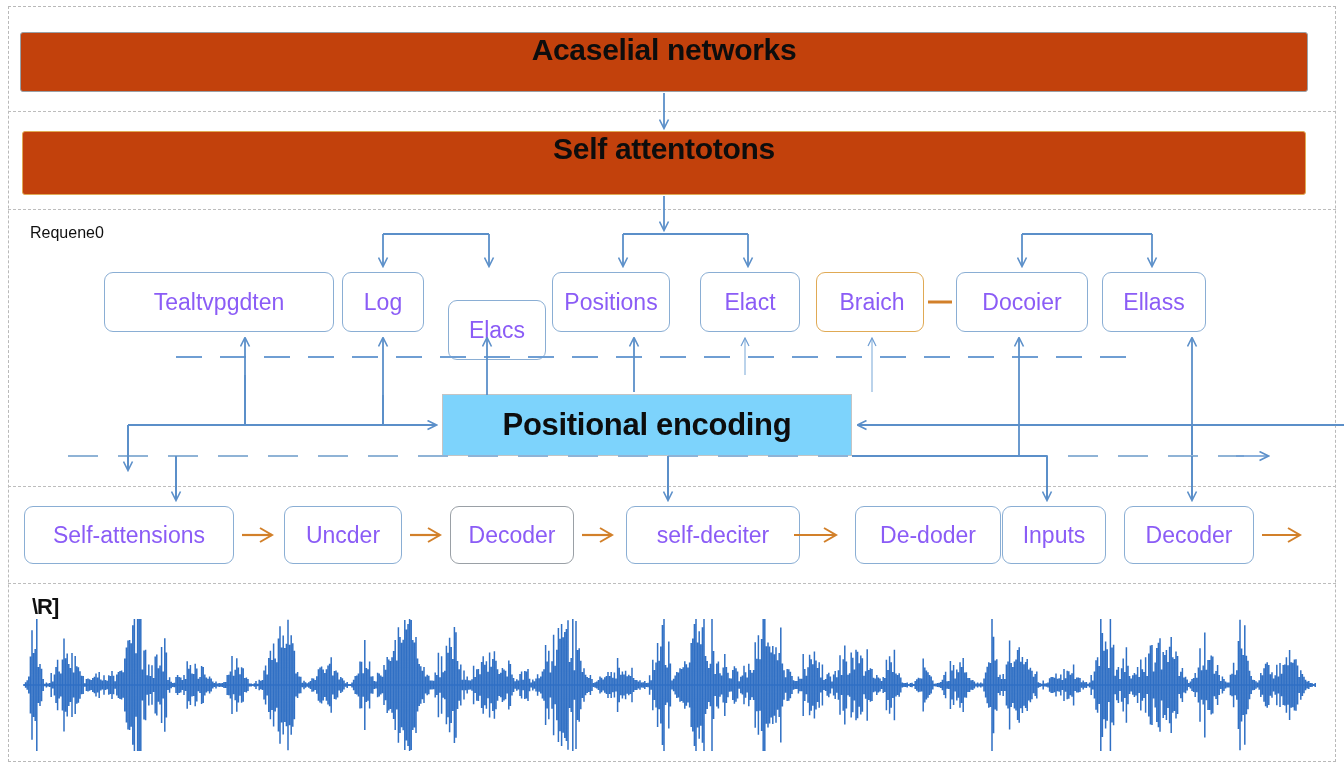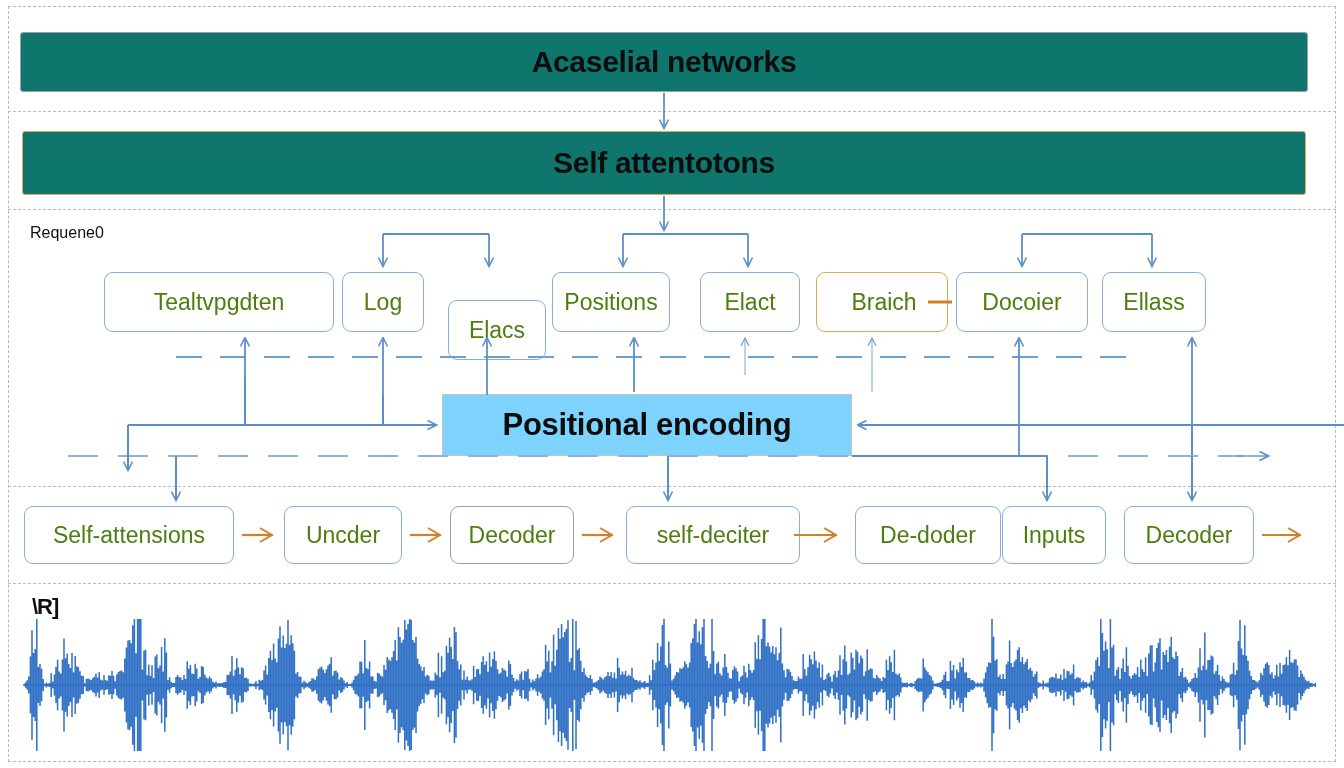--- a/index.html
+++ b/index.html
@@ -30,23 +30,23 @@
     left: 8px;
     width: 1328px;
     height: 0;
     border-top: 1.5px dashed #bdbdbd;
   }
 
   
   .band-box {
     position: absolute;
     display: flex;
-    align-items: center;
+    align-items: flex-start;
     justify-content: center;
-    background: #0f766e;
+    background: #c2410c;
     border-radius: 3px;
   }
   .band-title {
     font-weight: bold;
     font-size: 30px;
     color: #0d0d0d;
     letter-spacing: -0.3px;
     white-space: nowrap;
   }
 
@@ -64,21 +64,21 @@
   
   .node {
     position: absolute;
     display: flex;
     align-items: center;
     justify-content: center;
     background: #ffffff;
     border: 1.4px solid #8aaed4;
     border-radius: 9px;
     font-size: 23px;
-    color: #4d7c0f;
+    color: #8b5cf6;
     white-space: nowrap;
     padding: 0 8px;
   }
   .node.orange { border-color: #e0aa55; }
   .node.grey   { border-color: #9aa0a6; }
 
   
   .row-mid { top: 272px; height: 60px; }
   .row-bot { top: 506px; height: 58px; }
 
@@ -152,21 +152,21 @@
   </div>
   <div class="node row-mid" style="left:448px; width:98px;margin-top:28px;">
     <span>Elacs</span>
   </div>
   <div class="node row-mid" style="left:552px; width:118px;">
     <span>Positions</span>
   </div>
   <div class="node row-mid" style="left:700px; width:100px;">
     <span>Elact</span>
   </div>
-  <div class="node row-mid orange" style="left:816px; width:132px;padding-left:12px;">
+  <div class="node row-mid orange" style="left:816px; width:108px;padding-left:12px;">
     <span>Braich</span>
   </div>
   <div class="node row-mid" style="left:956px; width:132px;">
     <span>Docoier</span>
   </div>
   <div class="node row-mid" style="left:1102px; width:104px;">
     <span>Ellass</span>
   </div>
 
   <div id="posenc-box">

